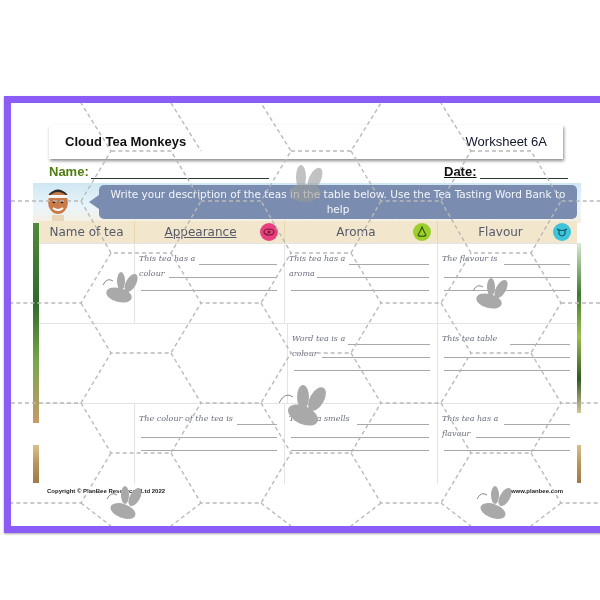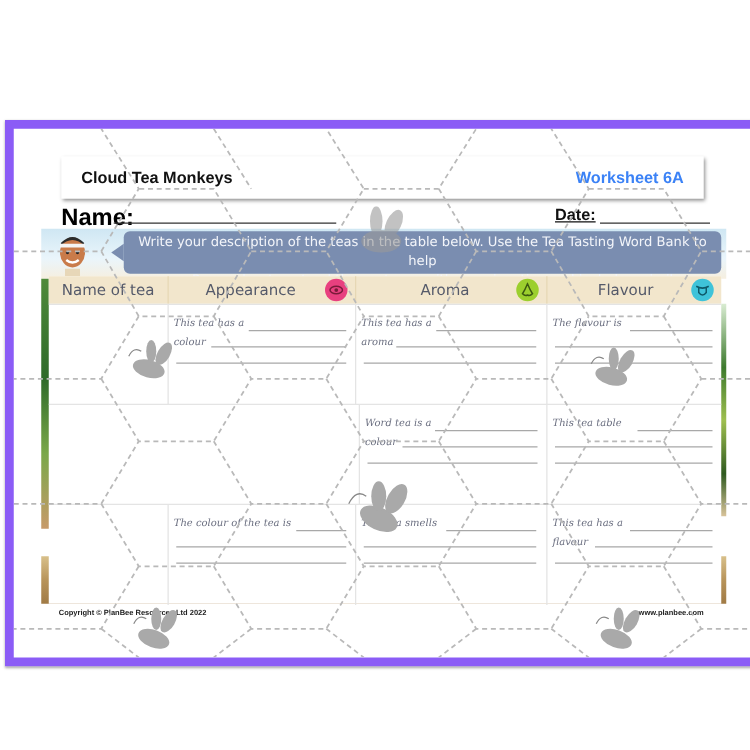--- a/index.html
+++ b/index.html
@@ -1,38 +1,38 @@
 <!DOCTYPE html>
 <html><head>
 <meta charset="utf-8">
 <style>
   html, body { margin:0; padding:0; }
   body { width:600px; height:600px; background:#ffffff; position:relative; overflow:hidden; font-family:"DejaVu Sans", sans-serif; }
   .sheet { position:absolute; left:4px; top:96px; width:592px; height:423px; background:#ffffff; border:7px solid #8b5cf6; box-shadow:0 1px 2px rgba(0,0,0,0.35); overflow:hidden; }
   .hex-layer { position:absolute; left:0; top:0; width:592px; height:423px; pointer-events:none; z-index:6; }
   .title-bar { position:absolute; left:38px; top:22px; width:514px; height:34px; background:#fff; box-shadow:1px 2px 3px rgba(0,0,0,0.45); z-index:2; }
   .title-left { position:absolute; left:16px; top:9px; font-family:"Liberation Sans", sans-serif; font-weight:bold; font-size:13px; color:#111; }
-  .title-right { position:absolute; right:16px; top:9px; font-family:"Liberation Sans", sans-serif; font-weight:bold; font-size:13px; color:#3b82f6; }
-  .name-row { position:absolute; left:38px; top:61px; font-family:"Liberation Sans", sans-serif; font-weight:bold; font-size:19px; color:#000000; z-index:2; }
+  .title-right { position:absolute; right:16px; top:9px; font-family:"Liberation Sans", sans-serif; font-weight:normal; font-size:13px; color:#0f172a; }
+  .name-row { position:absolute; left:38px; top:61px; font-family:"Liberation Sans", sans-serif; font-weight:bold; font-size:13px; color:#4d7c0f; z-index:2; }
   .name-line { position:absolute; left:80px; top:75px; width:178px; border-bottom:1.5px solid #333; z-index:2; }
   .date-row { position:absolute; left:433px; top:61px; font-family:"Liberation Sans", sans-serif; font-weight:bold; font-size:13px; color:#111; z-index:2;text-decoration:underline; }
   .date-line { position:absolute; left:469px; top:75px; width:88px; border-bottom:1.5px solid #333; z-index:2; }
   .scene { position:absolute; left:22px; top:80px; width:548px; height:300px; z-index:1; }
   .sky { position:absolute; left:0; top:0; width:548px; height:40px; background:linear-gradient(180deg,#cfe7f3 0%,#eaf5fb 60%,#f6efe0 100%); }
   .jungle-left { position:absolute; left:0; top:40px; width:10px; height:200px; background:linear-gradient(180deg,#4f8a3a,#2f6a2a 40%,#7aa84a 70%,#c79a6a); }
   .jungle-right { position:absolute; right:0; top:60px; width:8px; height:170px; background:linear-gradient(180deg,#d9ecd2,#3d7a2d 30%,#9fbf4f 55%,#2f5a1f 80%,#d8c39a); }
   .wood { position:absolute; left:0; top:262px; width:548px; height:38px; background:linear-gradient(180deg,#d8c08a,#b8945a 50%,#a07a45); }
   .avatar { position:absolute; left:32px; top:82px; width:30px; height:38px; z-index:3; }
   .bubble { position:absolute; left:88px; top:82px; width:478px; height:34px; background:#7a8db0; border-radius:5px; z-index:3; color:#f3f5fa; font-family:"DejaVu Sans", sans-serif; font-size:10.5px; line-height:15px; text-align:center; padding-top:2px; box-sizing:border-box; }
   .bubble:before { content:""; position:absolute; left:-10px; top:10px; border-top:7px solid transparent; border-bottom:7px solid transparent; border-right:10px solid #7a8db0; }
   .table { position:absolute; left:28px; top:118px; width:538px; height:262px; background:#ffffff; z-index:4; }
   .thead { position:absolute; left:0; top:0; width:538px; height:22px; background:#f2e6cc; display:flex; }
   .th { position:relative; height:22px; border-right:1px solid #e6d7b4; display:flex; align-items:center; justify-content:center; font-family:"DejaVu Sans", sans-serif; font-size:12px; color:#555a6a; box-sizing:border-box; }
   .th .ic { position:absolute; right:6px; top:2px; width:18px; height:18px; border-radius:50%; display:flex; align-items:center; justify-content:center; }
-  .c0 { width:96px; } .c1 { width:150px; } .c2 { width:153px; } .c3 { width:139px; border-right:none; }
+  .c0 { width:96px; } .c1 { width:150px;text-decoration:underline; } .c2 { width:153px; } .c3 { width:139px; border-right:none; }
   .row { position:absolute; left:0; width:538px; height:80px; display:flex; border-top:1px solid #e4e4e4;justify-content:flex-end; }
   .cell { position:relative; height:80px; border-right:1px solid #e4e4e4; box-sizing:border-box; }
   .cell:last-child { border-right:none; }
   .prompt { position:absolute; left:4px; top:10px; font-family:"DejaVu Serif", serif; font-style:italic; font-size:8px; color:#6b6f80; white-space:nowrap; }
   .prompt2 { position:absolute; left:4px; top:25px; font-family:"DejaVu Serif", serif; font-style:italic; font-size:8px; color:#6b6f80; }
   .ln { position:absolute; border-bottom:1px solid #a8a8a8; }
   .footer-left { position:absolute; left:36px; top:385px; font-family:"Liberation Sans", sans-serif; font-weight:bold; font-size:6px; color:#222; z-index:2; }
   .footer-right { position:absolute; right:40px; top:385px; font-family:"Liberation Sans", sans-serif; font-weight:bold; font-size:6px; color:#222; z-index:2; }
   .bee { position:absolute; z-index:7; }
 </style>

